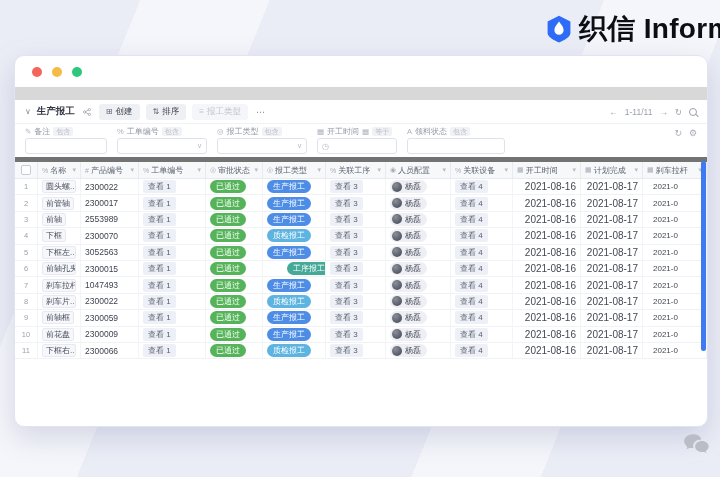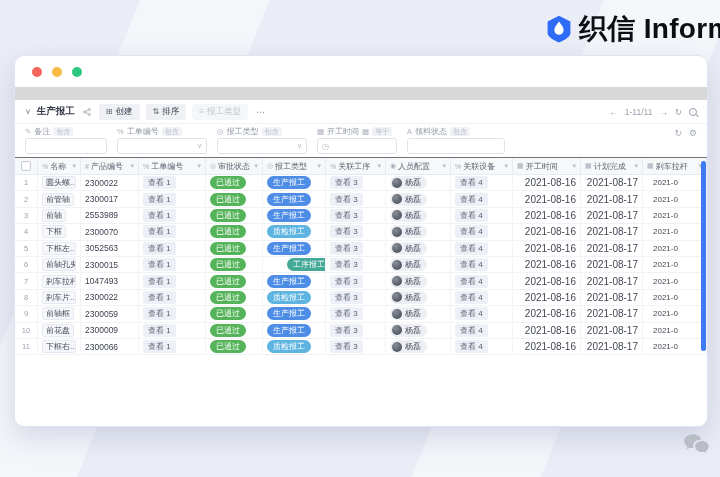--- a/index.html
+++ b/index.html
@@ -51,21 +51,21 @@
   .fg-note .finput{width:72px}
   .fg-work-order .finput{width:80px}
   .fg-report-type .finput{width:80px}
   .fg-start-time .finput{width:70px;justify-content:flex-start}
   .fg-material-status .finput{width:88px}
   .fdd{color:#b6bbc6;font-size:7px;margin-left:auto}
   .fclock{color:#b6bbc6;font-size:8px}
   .filter-actions{position:absolute;right:10px;top:4px;display:flex;gap:7px;color:#a6acb8;font-size:9px}
   
   .thead{height:16px;flex:0 0 auto;display:flex;background:#f7f8fa;
-    border-top:1px solid #737373;border-bottom:1px solid #e7eaf1}
+    border-top:5px solid #737373;border-bottom:1px solid #e7eaf1}
   .th{display:flex;align-items:center;gap:2px;padding:0 4px;font-size:8px;color:#5c6270;
     border-right:1px solid #e7eaf1;box-sizing:border-box;flex:0 0 auto;white-space:nowrap;overflow:hidden}
   .hic{color:#a9aeba;font-size:7px}
   .hdd{margin-left:auto;color:#b9bdc8;font-size:7px}
   .cb{width:8px;height:8px;border:1px solid #c6cbd6;border-radius:2px;background:#fff}
   .tbody{flex:0 0 auto}
   .tr{display:flex;height:16.4px;border-bottom:1px solid #f1f2f6;box-sizing:border-box}
   .td{display:flex;align-items:center;padding:0 4px;border-right:1px solid #f3f4f8;
     box-sizing:border-box;font-size:8.5px;color:#3d4350;flex:0 0 auto;white-space:nowrap;overflow:hidden}
   .c-no{width:23px;justify-content:center;padding:0}

